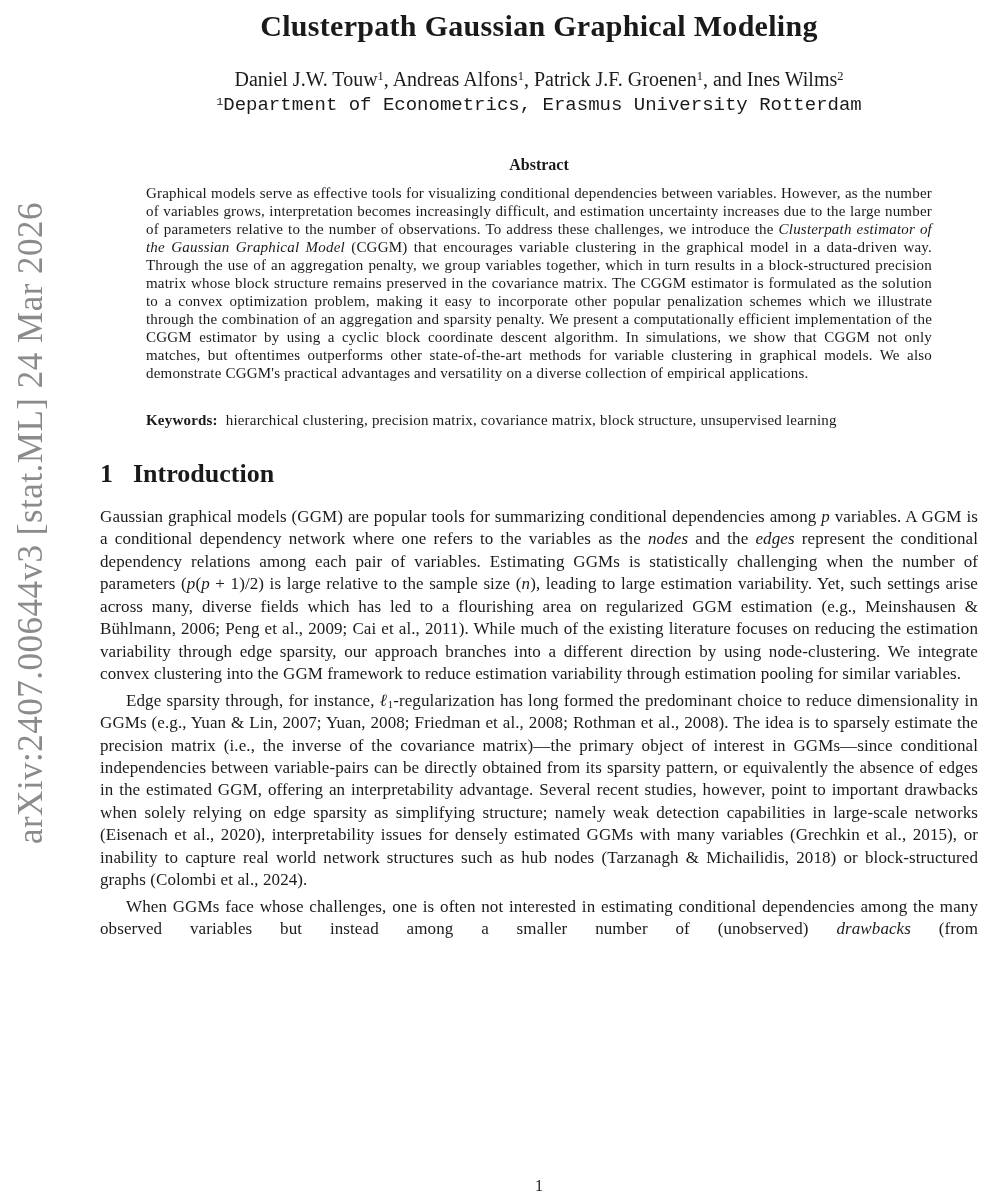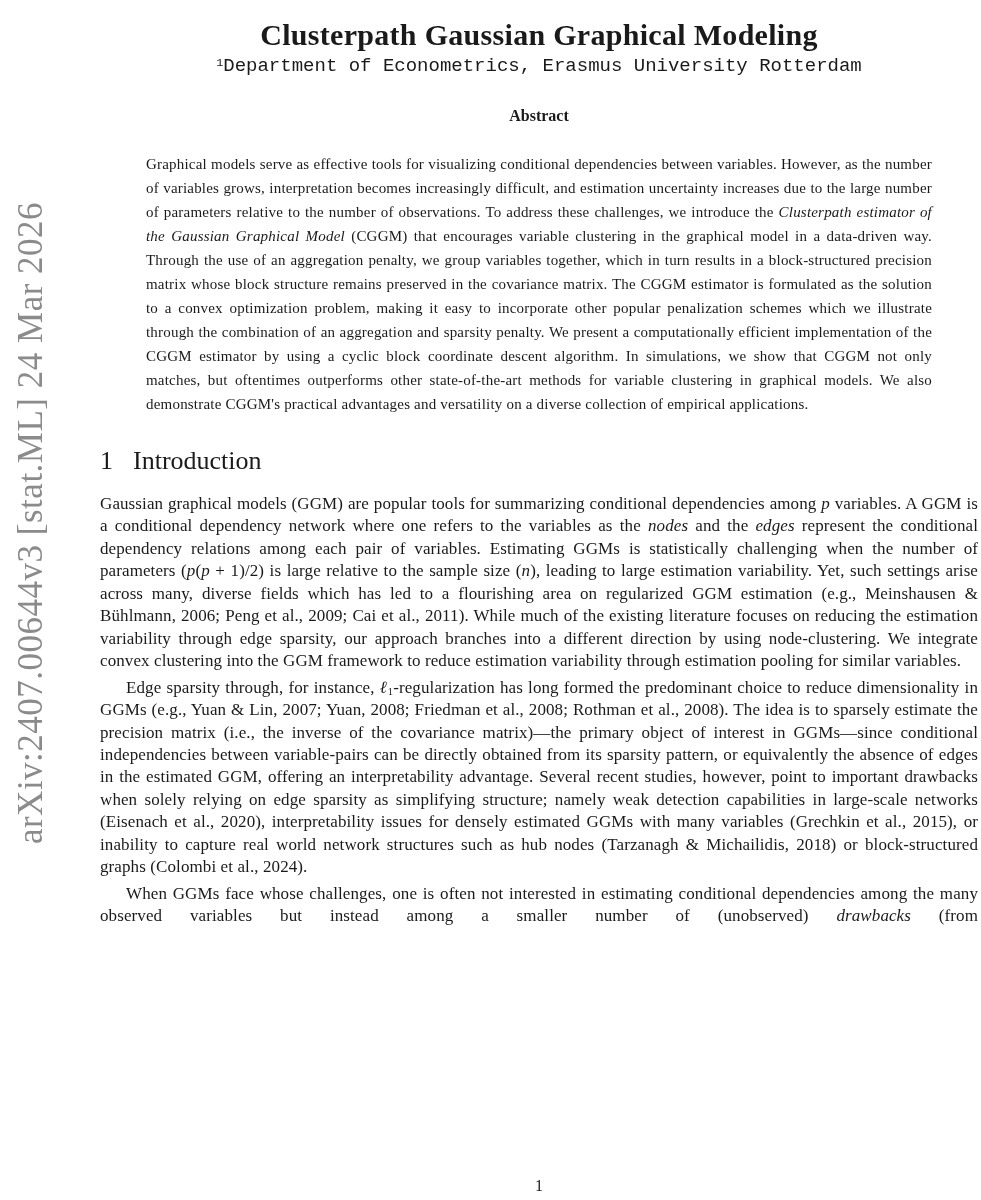--- a/index.html
+++ b/index.html
@@ -22,21 +22,21 @@
     left: 31px;
     transform: translate(-50%, -50%) rotate(-90deg);
     white-space: nowrap;
     font-size: 35px;
     letter-spacing: 0.5px;
     color: #8b8b8b;
   }
   .content {
     position: absolute;
     left: 100px;
-    top: 16px;
+    top: 7px;
     width: 878px;
   }
   .title {
     margin: 0;
     padding-top: 1px;
     text-align: center;
     font-size: 30px;
     font-weight: bold;
     line-height: 36px;
     letter-spacing: 0.3px;
@@ -47,42 +47,42 @@
     font-size: 20px;
     line-height: 26px;
   }
   .affil {
     text-align: center;
     font-size: 19px;
     line-height: 26px;
     font-family: Liberation Mono, monospace;
   }
   .abs-head {
-    margin-top: 27px;
+    margin-top: 37px;
     text-align: center;
     font-size: 16px;
     font-weight: bold;
     line-height: 20px;
   }
   .abs-body {
     width: 786px;
-    margin: 26px auto 0 auto;
+    margin: 9px auto 0 auto;
     font-size: 15px;
-    line-height: 24px;
+    line-height: 18px;
     letter-spacing: 0.2px;
     text-align: justify;
     hyphens: none;
   }
   .keywords {
     margin-top: 29px;
   }
   .section {
     margin: 30px 0 0 0;
     font-size: 26px;
-    font-weight: normal;
+    font-weight: bold;
     line-height: 30px;
   }
   .secnum {
     display: inline-block;
     margin-right: 20px;
   }
   .body {
     margin: 17px 0 0 0;
     font-size: 17px;
     line-height: 22.45px;
@@ -114,28 +114,30 @@
 <body>
 
 <div class="page">
 
   <div class="watermark" style="color: rgb(139, 139, 139);">arXiv:2407.00644v3 [stat.ML] 24 Mar 2026</div>
 
   <div class="content">
 
     <h1 class="title">Clusterpath Gaussian Graphical Modeling</h1>
 
+    <div class="authors"><span>Daniel J.W. Touw</span><span class="sup">1</span><span>, Andreas Alfons</span><span class="sup">1</span><span>, Patrick J.F. Groenen</span><span class="sup">1</span><span>, and Ines Wilms</span><span class="sup">2</span></div>
 
     <div class="affil"><span class="sup">1</span><span>Department of Econometrics, Erasmus University Rotterdam</span></div>
 
 
     <div class="abs-head">Abstract</div>
 
     <p class="abs-body"><span>Graphical models serve as effective tools for visualizing conditional dependencies between variables. However, as the number of variables grows, interpretation becomes increasingly difficult, and estimation uncertainty increases due to the large number of parameters relative to the number of observations. To address these challenges, we introduce the </span><span class="i">Clusterpath estimator of the Gaussian Graphical Model</span><span> (CGGM) that encourages variable clustering in the graphical model in a data-driven way. Through the use of an aggregation penalty, we group variables together, which in turn results in a block-structured precision matrix whose block structure remains preserved in the covariance matrix. The CGGM estimator is formulated as the solution to a convex optimization problem, making it easy to incorporate other popular penalization schemes which we illustrate through the combination of an aggregation and sparsity penalty. We present a computationally efficient implementation of the CGGM estimator by using a cyclic block coordinate descent algorithm. In simulations, we show that CGGM not only matches, but oftentimes outperforms other state-of-the-art methods for variable clustering in graphical models. We also demonstrate CGGM's practical advantages and versatility on a diverse collection of empirical applications.</span></p>
 
+    <p class="abs-body keywords"><span class="b">Keywords:</span><span>&nbsp; hierarchical clustering, precision matrix, covariance matrix, block structure, unsupervised learning</span></p>
 
     <h2 class="section">
       <span class="secnum">1</span><span>Introduction</span>
     </h2>
 
     <p class="body"><span>Gaussian graphical models (GGM) are popular tools for summarizing conditional dependencies among </span><span class="i">p</span><span> variables. A GGM is a conditional dependency network where one refers to the variables as the </span><span class="i">nodes</span><span> and the </span><span class="i">edges</span><span> represent the conditional dependency relations among each pair of variables. Estimating GGMs is statistically challenging when the number of parameters (</span><span class="i">p</span><span>(</span><span class="i">p</span><span> + 1)/2) is large relative to the sample size (</span><span class="i">n</span><span>), leading to large estimation variability. Yet, such settings arise across many, diverse fields which has led to a flourishing area on regularized GGM estimation (e.g., Meinshausen &amp; Bühlmann, 2006; Peng et al., 2009; Cai et al., 2011). While much of the existing literature focuses on reducing the estimation variability through edge sparsity, our approach branches into a different direction by using node-clustering. We integrate convex clustering into the GGM framework to reduce estimation variability through estimation pooling for similar variables.</span></p>
 
     <p class="body indent"><span>Edge sparsity through, for instance, </span><span class="i">ℓ</span><span class="sub">1</span><span>-regularization has long formed the predominant choice to reduce dimensionality in GGMs (e.g., Yuan &amp; Lin, 2007; Yuan, 2008; Friedman et al., 2008; Rothman et al., 2008). The idea is to sparsely estimate the precision matrix (i.e., the inverse of the covariance matrix)—the primary object of interest in GGMs—since conditional independencies between variable-pairs can be directly obtained from its sparsity pattern, or equivalently the absence of edges in the estimated GGM, offering an interpretability advantage. Several recent studies, however, point to important drawbacks when solely relying on edge sparsity as simplifying structure; namely weak detection capabilities in large-scale networks (Eisenach et al., 2020), interpretability issues for densely estimated GGMs with many variables (Grechkin et al., 2015), or inability to capture real world network structures such as hub nodes (Tarzanagh &amp; Michailidis, 2018) or block-structured graphs (Colombi et al., 2024).</span></p>
 
     <p class="body indent justify-last"><span>When GGMs face whose challenges, one is often not interested in estimating conditional dependencies among the many observed variables but instead among a smaller number of (unobserved) </span><span class="i">drawbacks</span><span> (from</span></p>

